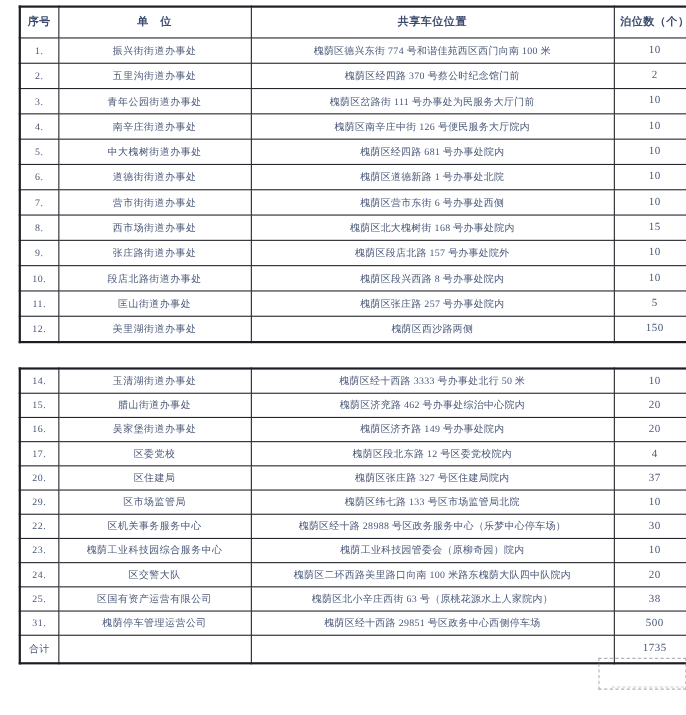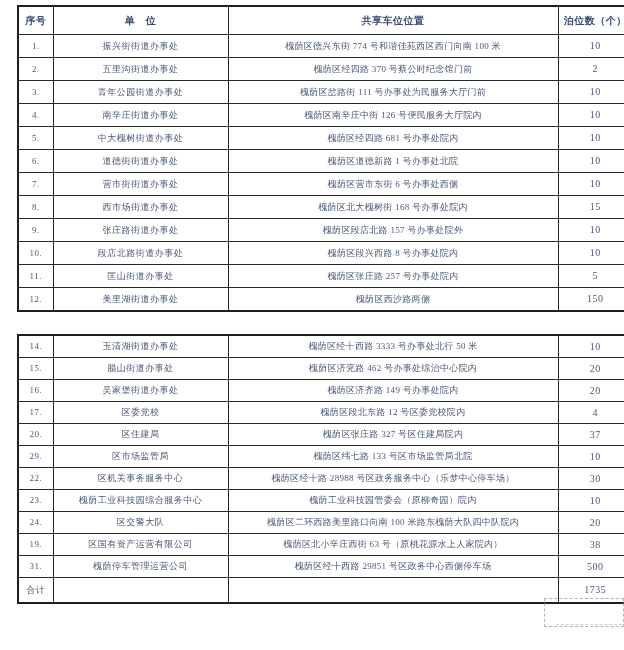--- a/index.html
+++ b/index.html
@@ -220,21 +220,21 @@
           <td class="c-loc">槐荫工业科技园管委会（原柳奇园）院内</td>
           <td class="c-num">10</td>
         </tr>
         <tr>
           <td class="c-no">24.</td>
           <td class="c-unit">区交警大队</td>
           <td class="c-loc">槐荫区二环西路美里路口向南 100 米路东槐荫大队四中队院内</td>
           <td class="c-num">20</td>
         </tr>
         <tr>
-          <td class="c-no">19.</td>
+          <td class="c-no">25.</td>
           <td class="c-unit">区国有资产运营有限公司</td>
           <td class="c-loc">槐荫区北小辛庄西街 63 号（原桃花源水上人家院内）</td>
           <td class="c-num">38</td>
         </tr>
         <tr>
           <td class="c-no">31.</td>
           <td class="c-unit">槐荫停车管理运营公司</td>
           <td class="c-loc">槐荫区经十西路 29851 号区政务中心西侧停车场</td>
           <td class="c-num">500</td>
         </tr>

